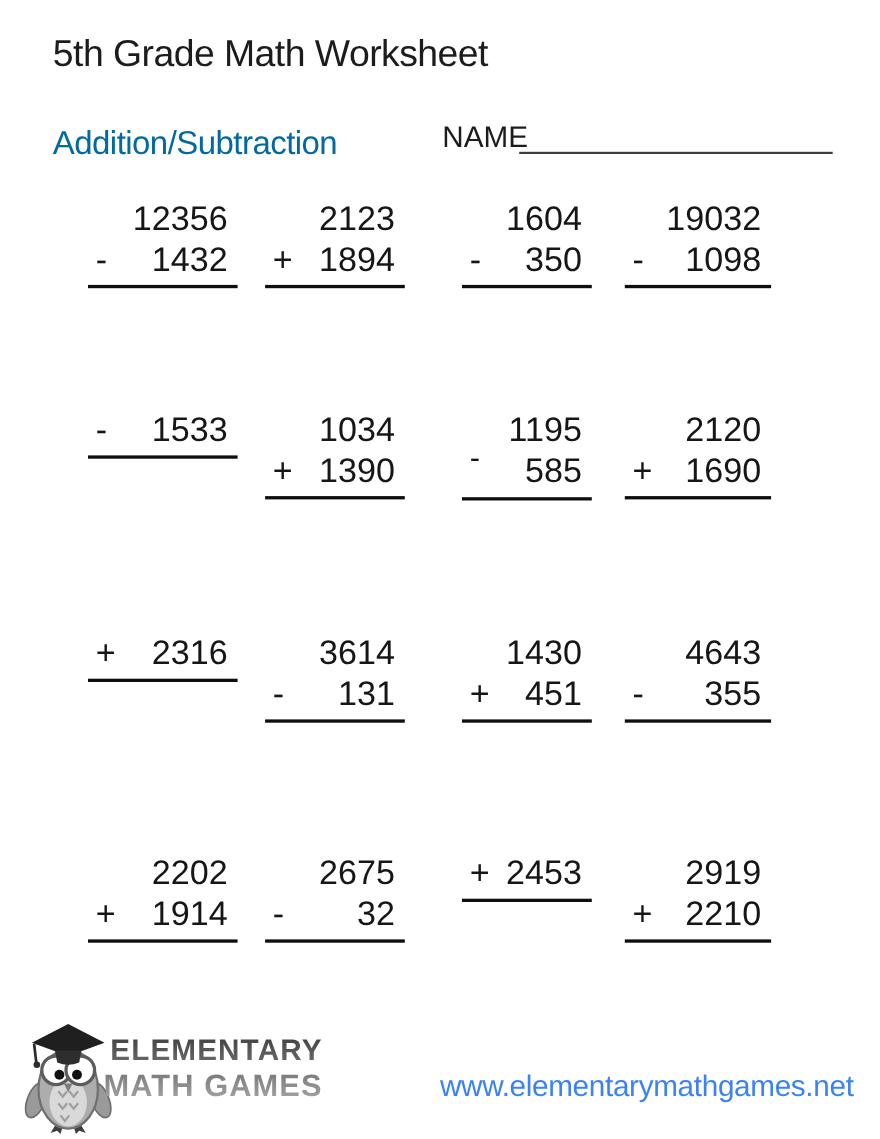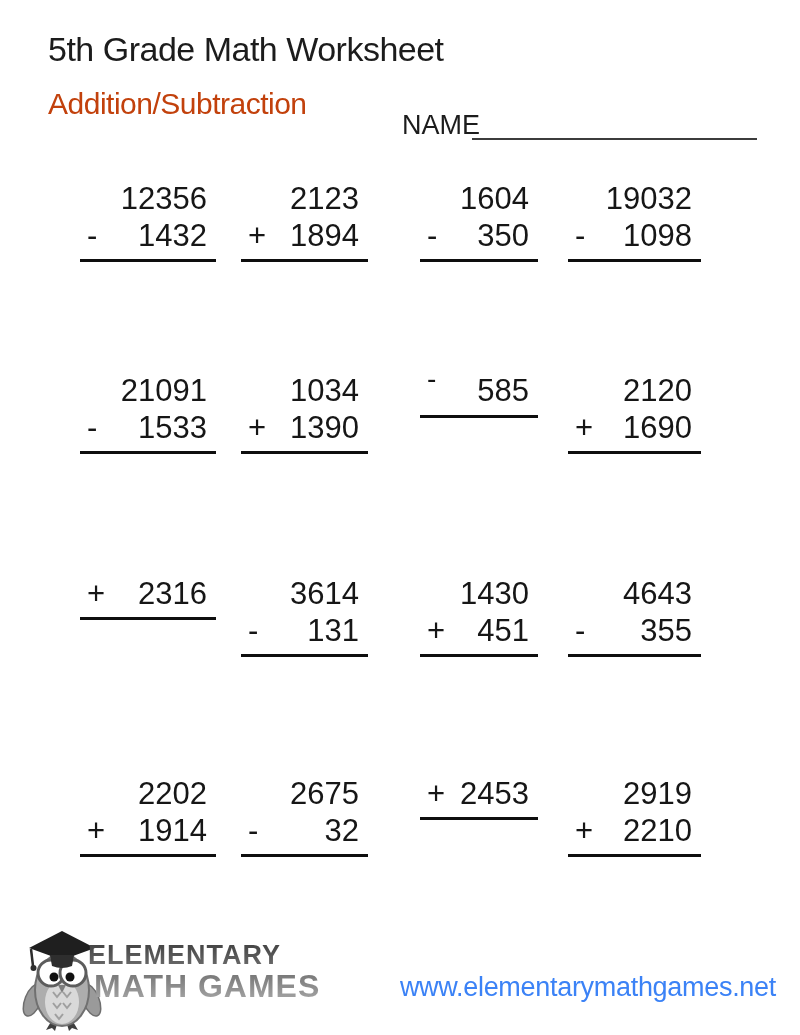--- a/index.html
+++ b/index.html
@@ -12,23 +12,23 @@
     overflow:hidden;
     padding-left:14px;
   }
   
   .title{
     position:absolute;left:48px;top:30px;
     font-size:34px;font-weight:normal;letter-spacing:-0.5px;
     color:#1c1c1c;
   }
   .subtitle{
-    position:absolute;left:48px;top:87px;
+    position:absolute;left:48px;top:114px;
     font-size:30px;font-weight:normal;letter-spacing:-0.5px;
-    color:#c2410c;
+    color:#0369a1;
   }
   .name-label{
     position:absolute;left:402px;top:110px;
     font-size:27px;color:#1c1c1c;letter-spacing:0px;
   }
   .name-line{
     position:absolute;left:472px;top:138px;width:285px;height:2px;
     background:#3c3c3c;
   }
   
@@ -44,22 +44,22 @@
   .op{font-size:31px;}
   .op.raised{position:relative;top:-13px;font-size:28px;}
   .rule{height:3px;background:#0e0e0e;margin-top:5px;}
   
   .owl{position:absolute;left:22px;top:924px;}
   .logo-text{
     position:absolute;left:88px;top:940px;
     font-weight:bold;color:#5e5e5e;
     line-height:31px;letter-spacing:1px;
   }
-  .logo-line1{font-size:27px;}
-  .logo-line2{font-size:32px;padding-left:6px;}
+  .logo-line1{font-size:27px;text-align:right;}
+  .logo-line2{font-size:28px;padding-left:6px;}
   @supports (-webkit-background-clip:text){
     .logo-text{
       background:linear-gradient(#3d3d3d,#a8a8a8);
       -webkit-background-clip:text;
       background-clip:text;
       color:transparent;
     }
   }
   .site-url{
     position:absolute;right:38px;top:972px;
@@ -103,36 +103,36 @@
   <div class="problem" style="left:568px;top:166px;width:133px">
     <div class="p-top">19032</div>
     <div class="p-row">
       <span class="op">-</span>
       <span>1098</span>
     </div>
     <div class="rule"></div>
   </div>
 
   <div class="problem" style="left:80px;top:358px;width:136px">
-    <div class="p-top">21091</div>
     <div class="p-row">
       <span class="op">-</span>
       <span>1533</span>
     </div>
     <div class="rule"></div>
   </div>
   <div class="problem" style="left:241px;top:358px;width:127px">
     <div class="p-top">1034</div>
     <div class="p-row">
       <span class="op">+</span>
       <span>1390</span>
     </div>
     <div class="rule"></div>
   </div>
   <div class="problem" style="left:420px;top:358px;width:118px">
+    <div class="p-top">1195</div>
     <div class="p-row">
       <span class="op raised">-</span>
       <span>585</span>
     </div>
     <div class="rule"></div>
   </div>
   <div class="problem" style="left:568px;top:358px;width:133px">
     <div class="p-top">2120</div>
     <div class="p-row">
       <span class="op">+</span>

